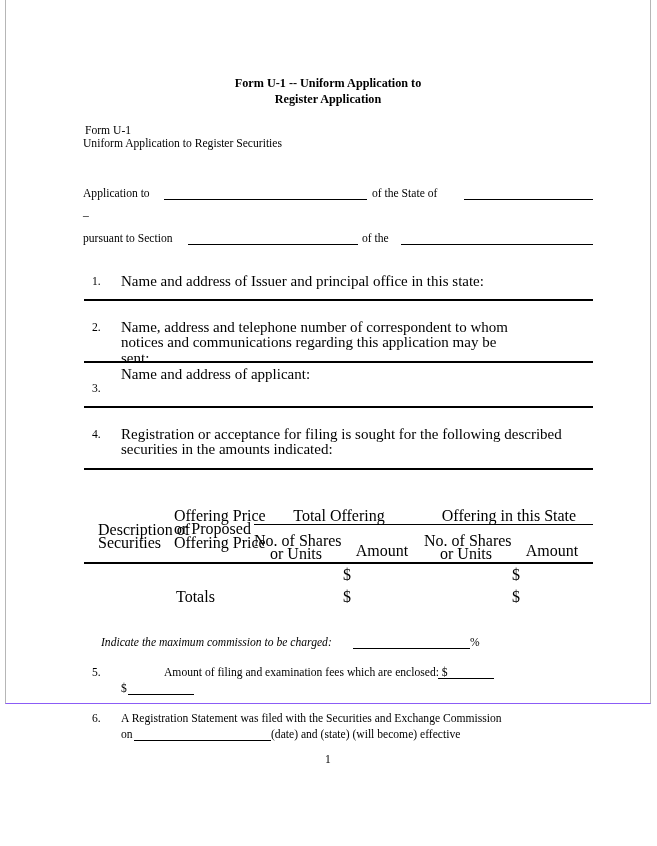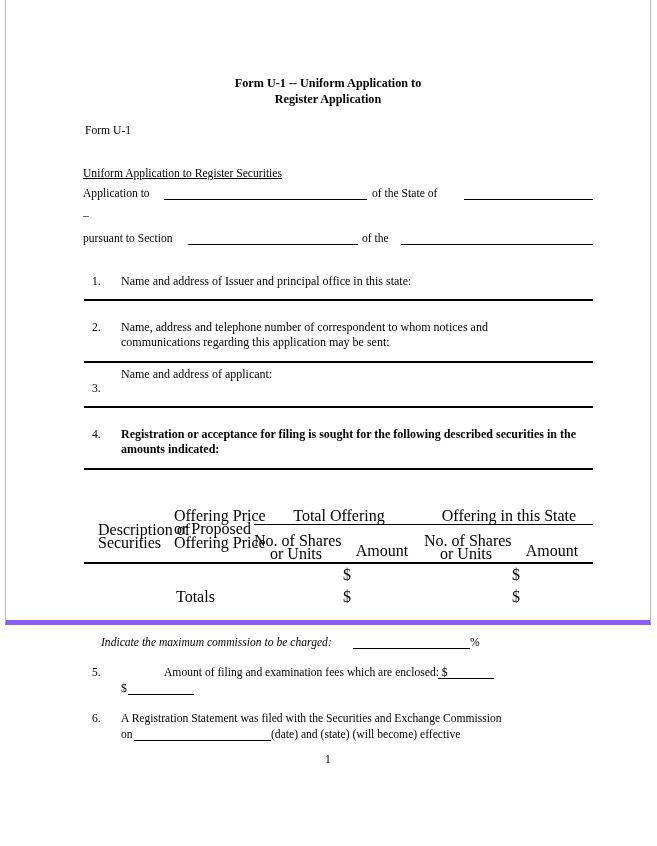--- a/index.html
+++ b/index.html
@@ -14,25 +14,25 @@
     color: #000000;
     overflow: hidden;
   }
 
   
   .page-sheet {
     position: absolute;
     left: 5px;
     top: 0px;
     width: 646px;
-    height: 625px;
+    height: 704px;
     background: #ffffff;
     border-left: 1px solid #b6b6b6;
     border-right: 1px solid #b6b6b6;
-    border-bottom: 5px solid #8b5cf6;
+    border-bottom: 1px solid #8b5cf6;
     box-sizing: border-box;
   }
 
   .page-body {
     position: absolute;
     left: 0;
     top: 0;
     width: 644px;
     height: 828px;
   }
@@ -78,21 +78,21 @@
   }
 
   
   .item-num {
     position: absolute;
     font-size: 11.6px;
     line-height: 15.3px;
   }
   .item-txt {
     position: absolute;
-    font-size: 12px;
+    font-size: 15px;
     line-height: 15.3px;
   }
 
   
   .tbl-cell {
     position: absolute;
     font-size: 16px;
     line-height: 13.4px;
     white-space: pre;
   }
@@ -114,21 +114,21 @@
 <div class="page-sheet">
   <div class="page-body">
 
     <div class="doc-title" style="top:76px;">
       <span class="l1">Form U-1 -- Uniform Application to</span>
       <span class="l2">Register Application</span>
     </div>
 
     <div class="tx" style="left:79px; top:123px;">Form U-1</div>
 
-    <div class="tx" style="left:77px; top:166px;text-decoration:underline;">Uniform Application to Register Securities</div>
+    <div class="tx" style="left:77px; top:136px;">Uniform Application to Register Securities</div>
 
     <div class="tx" style="left:77px; top:186px;">Application to</div>
     <div class="blank" style="left:158px; top:199px; width:203px;"></div>
     <div class="tx" style="left:366px; top:186px;">of the State of</div>
     <div class="blank" style="left:458px; top:199px; width:129px;"></div>
 
     <div class="tx" style="left:77px; top:204px;">_</div>
 
     <div class="tx" style="left:77px; top:231px;">pursuant to Section</div>
     <div class="blank" style="left:182px; top:244px; width:170px;"></div>
@@ -141,21 +141,21 @@
 
     <div class="item-num" style="left:86px; top:320px;">2.</div>
     <div class="item-txt" style="left:115px; top:320px; width:400px;">Name, address and telephone number of correspondent to whom notices and communications regarding this application may be sent:</div>
     <div class="rule-thick" style="left:78px; top:361px; width:509px;"></div>
 
     <div class="item-num" style="left:86px; top:381px;">3.</div>
     <div class="item-txt" style="left:115px; top:367px; width:470px;">Name and address of applicant:</div>
     <div class="rule-thick" style="left:78px; top:406px; width:509px;"></div>
 
     <div class="item-num" style="left:86px; top:427px;">4.</div>
-    <div class="item-txt" style="left:115px; top:427px; width:473px;font-weight:bold;">Registration or acceptance for filing is sought for the following described securities in the amounts indicated:</div>
+    <div class="item-txt" style="left:115px; top:427px; width:473px;">Registration or acceptance for filing is sought for the following described securities in the amounts indicated:</div>
     <div class="rule-thick" style="left:78px; top:468px; width:509px;"></div>
 
     <div class="tbl-cell ctr" style="left:418px; top:509px; width:170px;">Offering in this State</div>
     <div class="tbl-cell ctr" style="left:248px; top:509px; width:170px;">Total Offering</div>
 
     <div class="rule-thin" style="left:248px; top:524px; width:339px;"></div>
 
     <div class="tbl-cell lft" style="left:92px; top:523px; width:92px;">Description of
 Securities</div>
     <div class="tbl-cell lft" style="left:168px; top:509px; width:88px;">Offering Price

